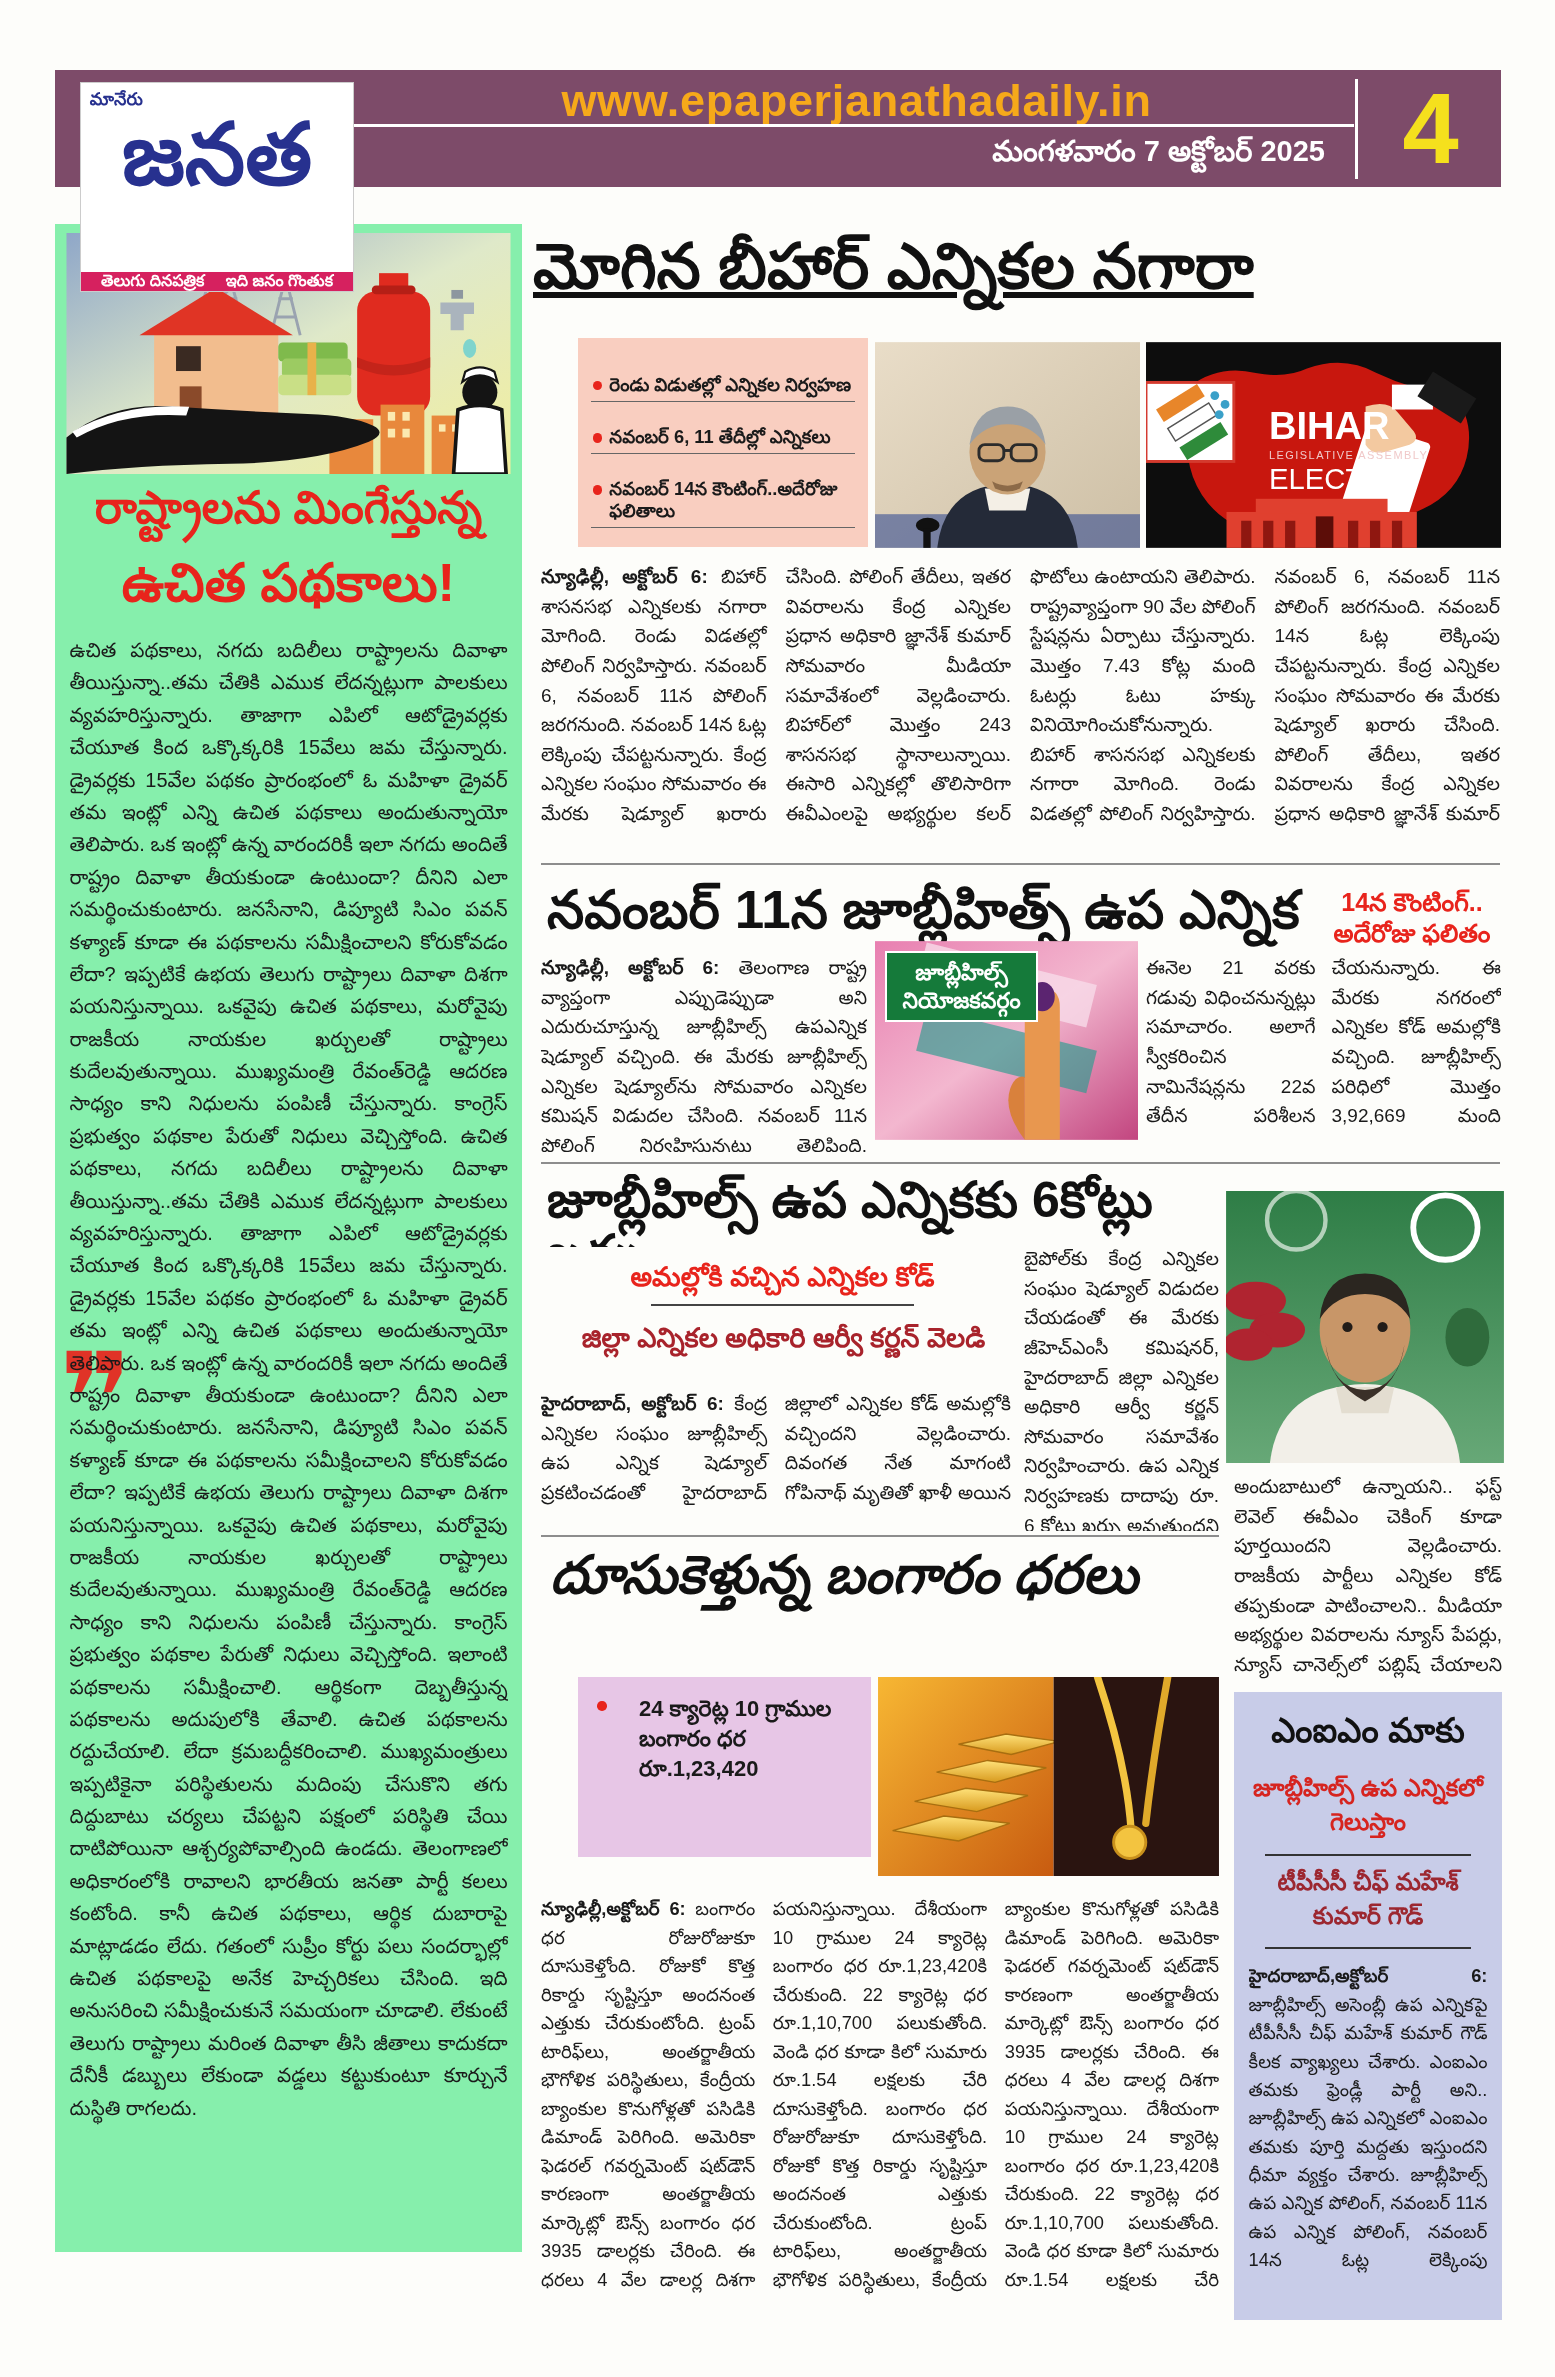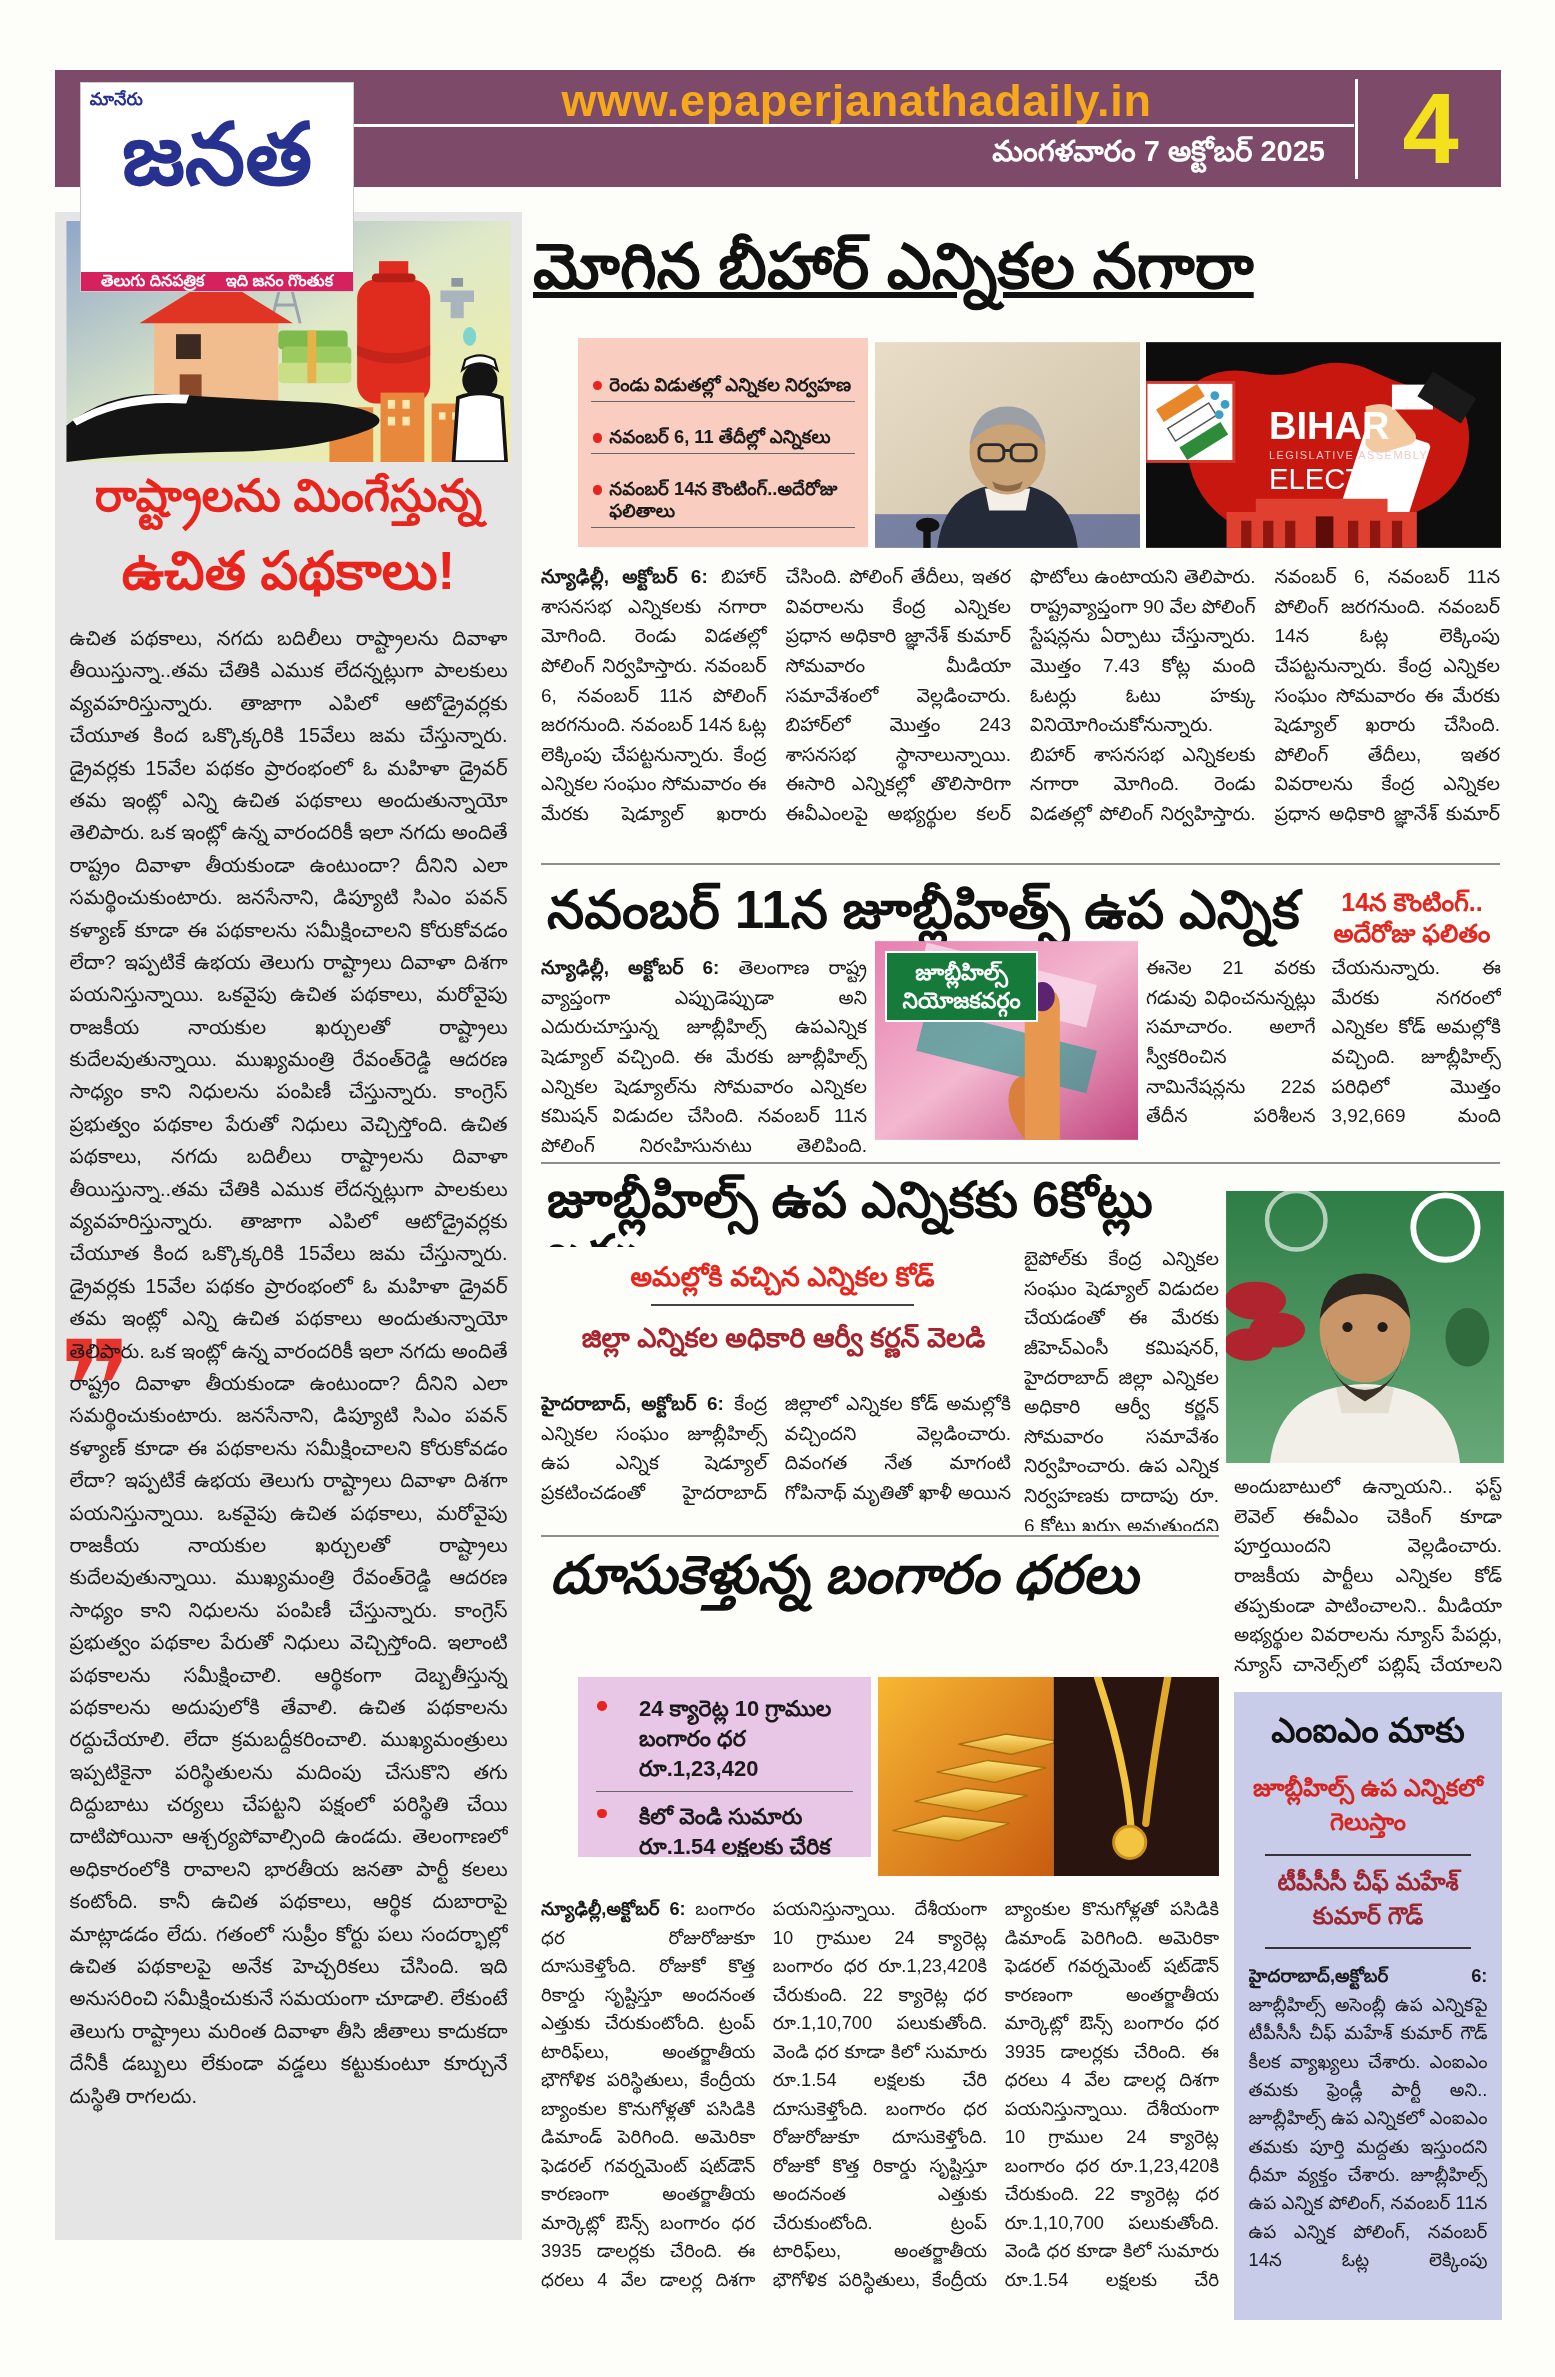--- a/index.html
+++ b/index.html
@@ -19,21 +19,21 @@
           font-size:101px;font-weight:bold;color:#f5e01d;}
   .logo{left:80px;top:82px;width:272px;height:208px;background:#ffffff;border:1.5px solid #cccccc;z-index:5;}
   .logo-top{position:absolute;left:8.8px;top:5.9px;font-size:17.6px;font-weight:bold;color:#27318f;}
   .logo-main{position:absolute;left:0;top:22px;width:100%;text-align:center;font-size:86px;
              font-weight:bold;color:#27318f;}
   .logo-strip{position:absolute;left:0;bottom:0;width:100%;height:19px;background:#d6215f;
               display:flex;justify-content:space-between;align-items:flex-start;padding:0 20px;box-sizing:border-box;}
   .logo-strip span{color:#ffffff;font-size:16px;font-weight:bold;}
 
   
-  .greenbox{left:55px;top:212px;width:467px;height:2028px;background:#e5e5e5;}
+  .greenbox{left:55px;top:224px;width:467px;height:2028px;background:#86efac;}
   .op-illu{position:absolute;left:11px;top:8.8px;width:445px;height:241px;}
   .op-head{position:absolute;left:0;width:100%;text-align:center;font-weight:bold;color:#e8241c;}
   .op-h1{top:258px;font-size:45px;}
   .op-h2{top:328px;font-size:53px;}
   .op-body{position:absolute;left:14.6px;top:410px;width:438px;height:1603px;font-size:20px;
            line-height:1.62;text-align:justify;overflow:hidden;}
   .op-quote{position:absolute;left:4.4px;top:1112px;font-size:124px;color:#e8241c;font-weight:bold;
             line-height:1;opacity:.92;}
 
   
@@ -370,24 +370,20 @@
 
   <div class="abs rule rule3"></div>
 
   <div class="abs headline h4-gold ovh">దూసుకెళ్తున్న బంగారం ధరలు</div>
 
   <div class="abs goldbox ovh">
     <div class="grow">
       <span class="bdot"></span>
       <span class="gtxt">24 క్యారెట్ల 10 గ్రాముల బంగారం ధర రూ.1,23,420</span>
     </div>
-    <div class="grow">
-      <span class="bdot"></span>
-      <span class="gtxt">కిలో వెండి సుమారు రూ.1.54 లక్షలకు చేరిక</span>
-    </div>
   </div>
 
   <svg class="abs goldphoto" viewBox="0 0 466 272">
     <defs>
       <linearGradient id="goldg" x1="0" y1="0" x2="1" y2="1">
         <stop offset="0" stop-color="#f7b733"></stop>
           <stop offset="1" stop-color="#c85b10"></stop>
         </linearGradient>
       <linearGradient id="bar" x1="0" y1="0" x2="0" y2="1">
         <stop offset="0" stop-color="#ffe27a"></stop>

